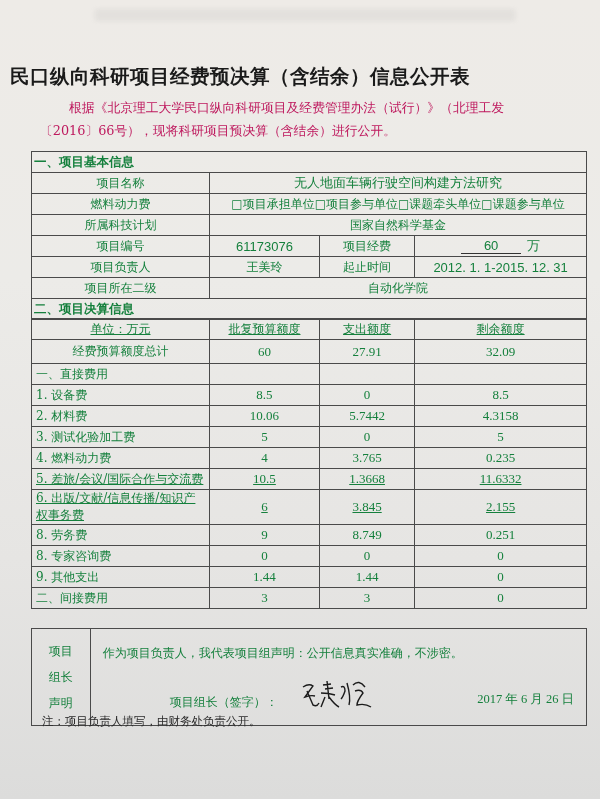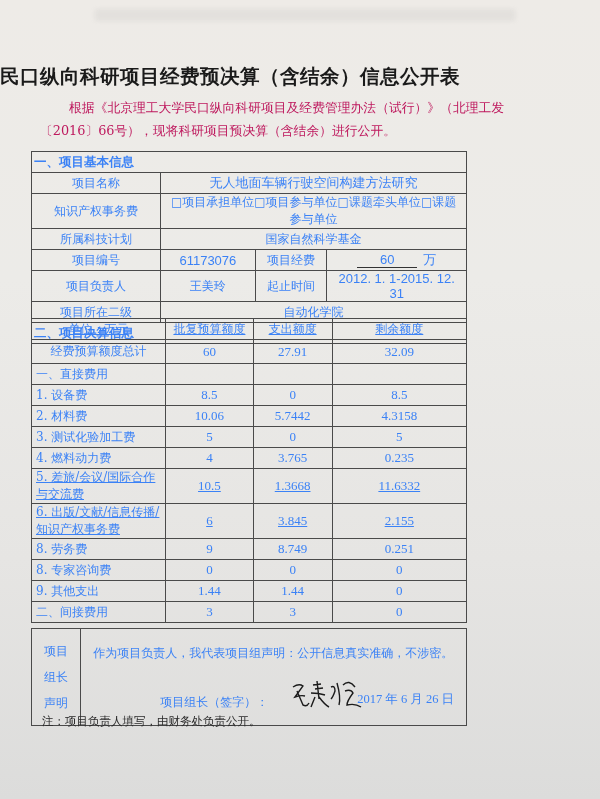--- a/index.html
+++ b/index.html
@@ -8,34 +8,34 @@
       background: linear-gradient(180deg, #eeebe7 0%, #ecebe8 35%, #e6e5e3 70%, #dcdcdb 100%);
       font-family: "DejaVu Serif", "Liberation Serif", serif;
       color: #1e1e1e;
       position: relative;
     }
     .bleed {
       position: absolute; left: 95px; top: 9px; width: 420px; height: 12px;
       background: rgba(150,150,150,0.12); border-radius: 2px; filter: blur(2px);
     }
     .title {
-      position: absolute; top: 63px; left: 0; width: 480px; 
+      position: absolute; top: 63px; left: 0; width: 480px; text-align: center;
       font-family: "DejaVu Sans", "Liberation Sans", sans-serif;
       font-size: 19.5px; font-weight: bold; letter-spacing: 0.5px; color: #1a1a1a;
     }
     .intro {
       position: absolute; left: 42px; top: 96px; width: 520px;
       font-size: 12.8px; line-height: 23px; color: #be185d;
     }
     .intro .indent { padding-left: 27px; display: block; }
     .intro .l2 { display: block; margin-left: -2px; }
 
     table.main {
-      position: absolute; left: 31px; top: 151px; width: 436px;
-      border-collapse: collapse; font-size: 12px; color: #3b82f6;
+      position: absolute; left: 31px; top: 151px; width: 556px;
+      border-collapse: collapse; font-size: 12px; color: #15803d;
     }
     table.main td {
       border: 1.3px solid #4a4a4a; padding: 0 4px; height: 21px;
       vertical-align: middle;
     }
     .sec {
       font-family: "DejaVu Sans", "Liberation Sans", sans-serif;
       font-weight: bold; font-size: 12.5px; text-align: left; padding-left: 2px !important;
     }
     .c { text-align: center; }
@@ -77,21 +77,21 @@
 
   <tbody>
       <tr>
     <td colspan="5" class="sec">一、项目基本信息</td>
   </tr>
   <tr>
     <td colspan="2" class="c" style="width:90px">项目名称</td>
     <td colspan="3" class="c sans">无人地面车辆行驶空间构建方法研究</td>
   </tr>
   <tr>
-    <td colspan="2" class="c">知识产权事务费</td>
+    <td colspan="2" class="c">燃料动力费</td>
     <td colspan="3" class="c">□项目承担单位□项目参与单位□课题牵头单位□课题参与单位</td>
   </tr>
   <tr>
     <td colspan="2" class="c">所属科技计划</td>
     <td colspan="3" class="c">国家自然科学基金</td>
   </tr>
   <tr>
     <td colspan="2" class="c">项目编号</td>
     <td colspan="1" class="c sans" style="border-right:none">61173076</td>
     <td class="c" style="border-left:1.3px solid #4a4a4a">项目经费</td>

